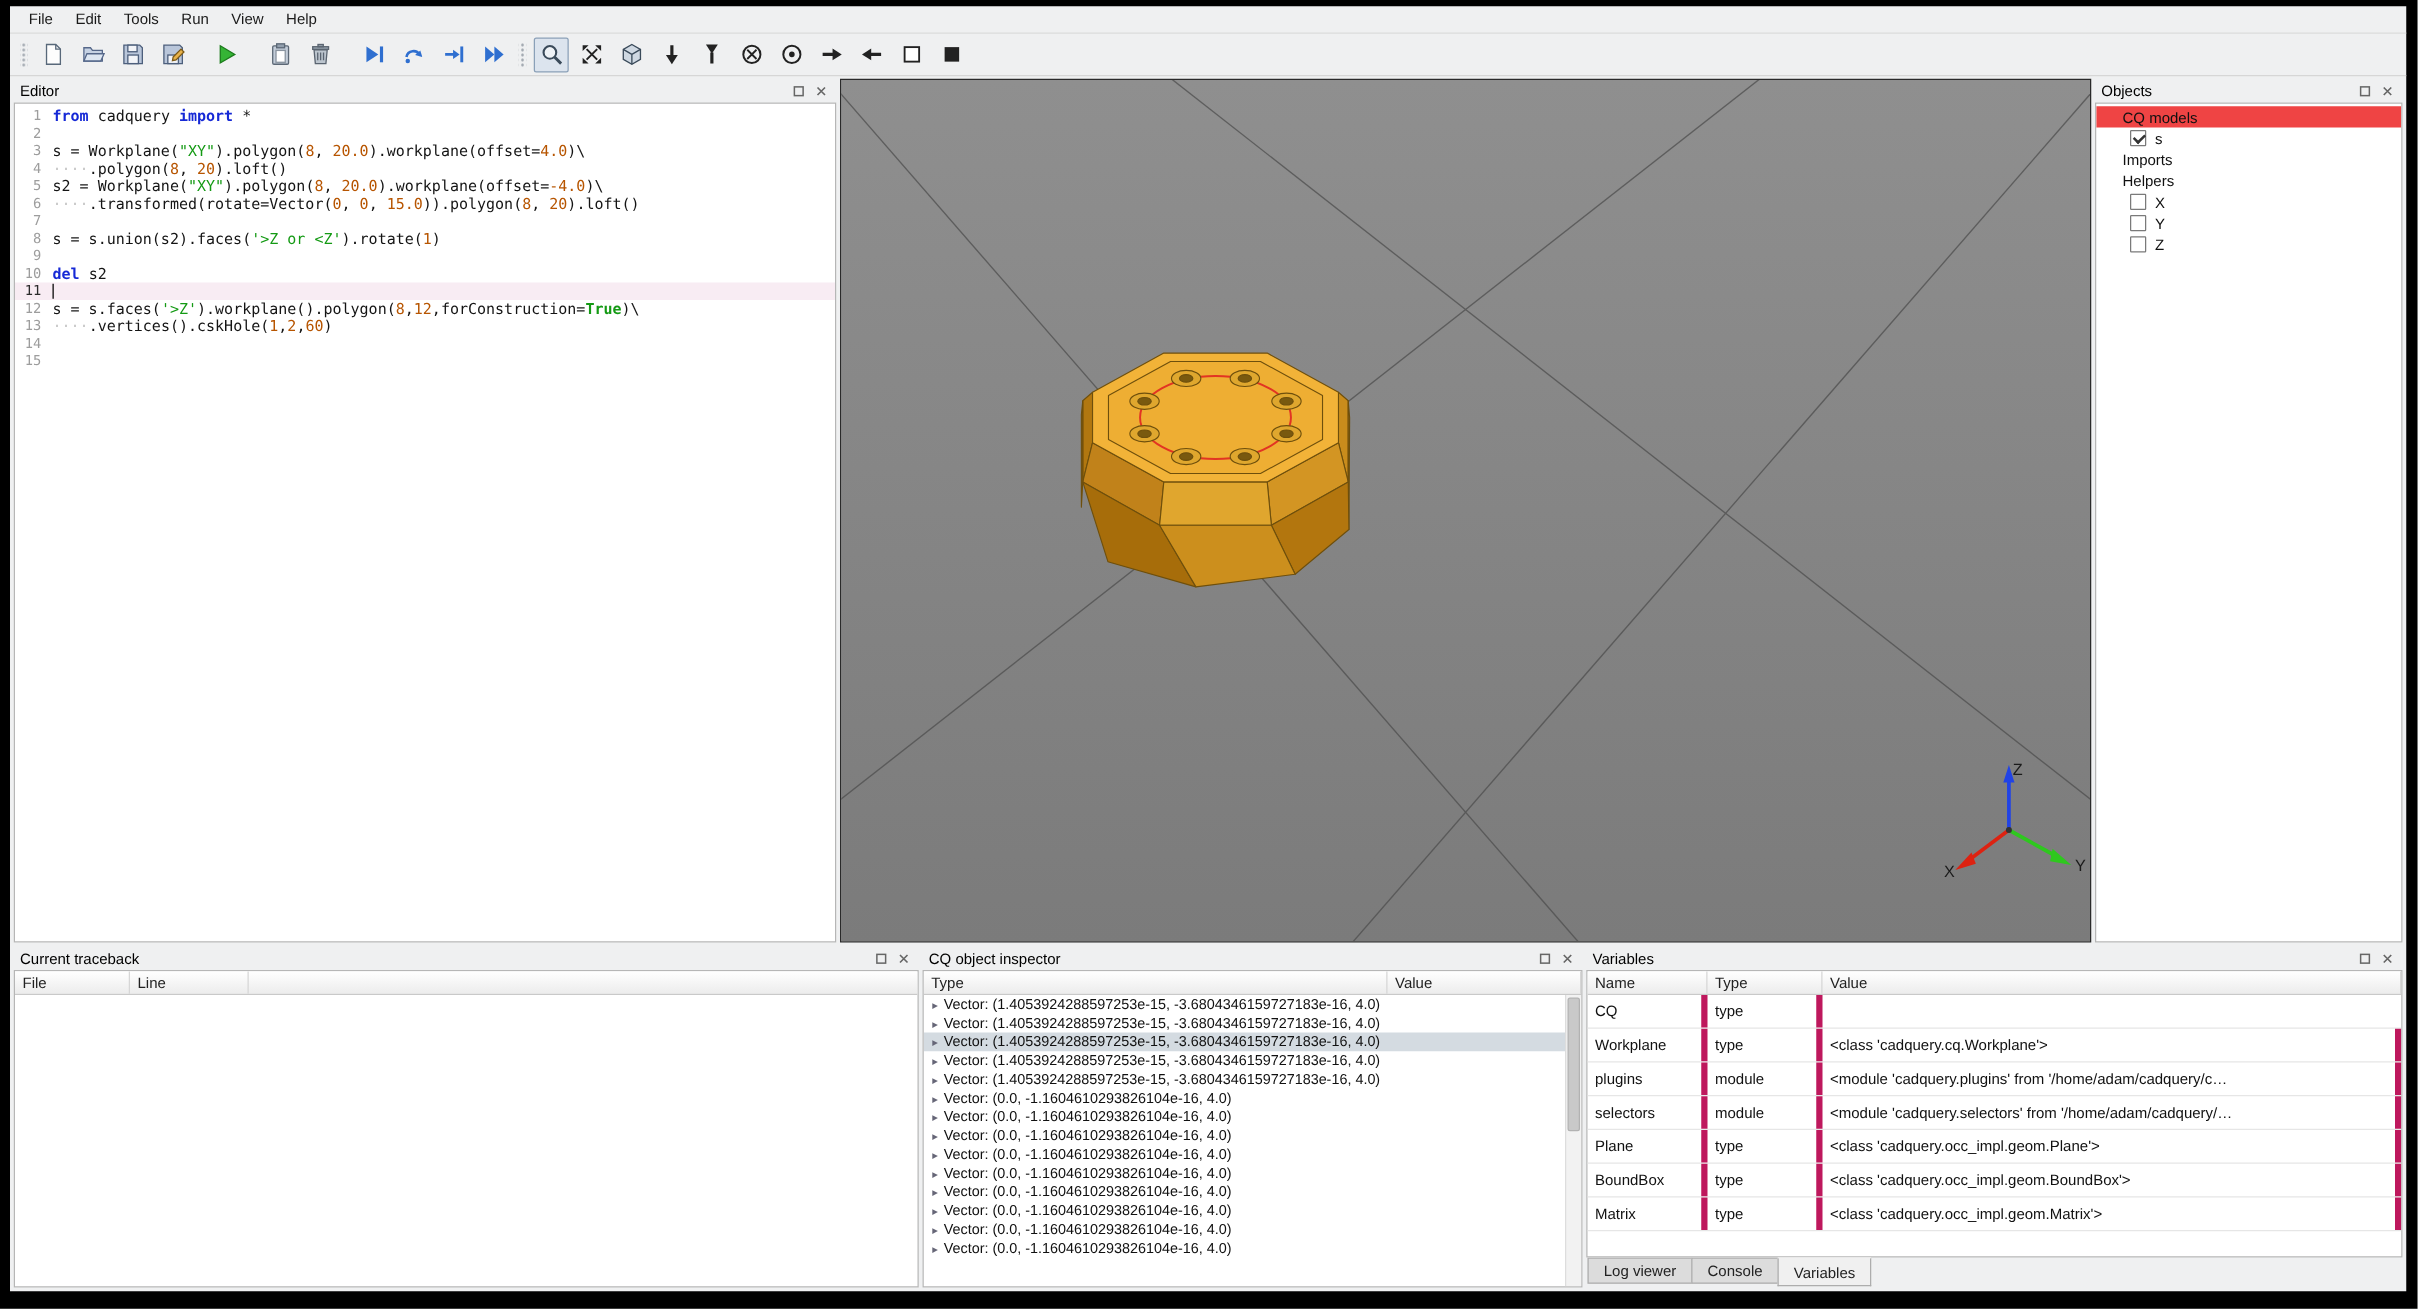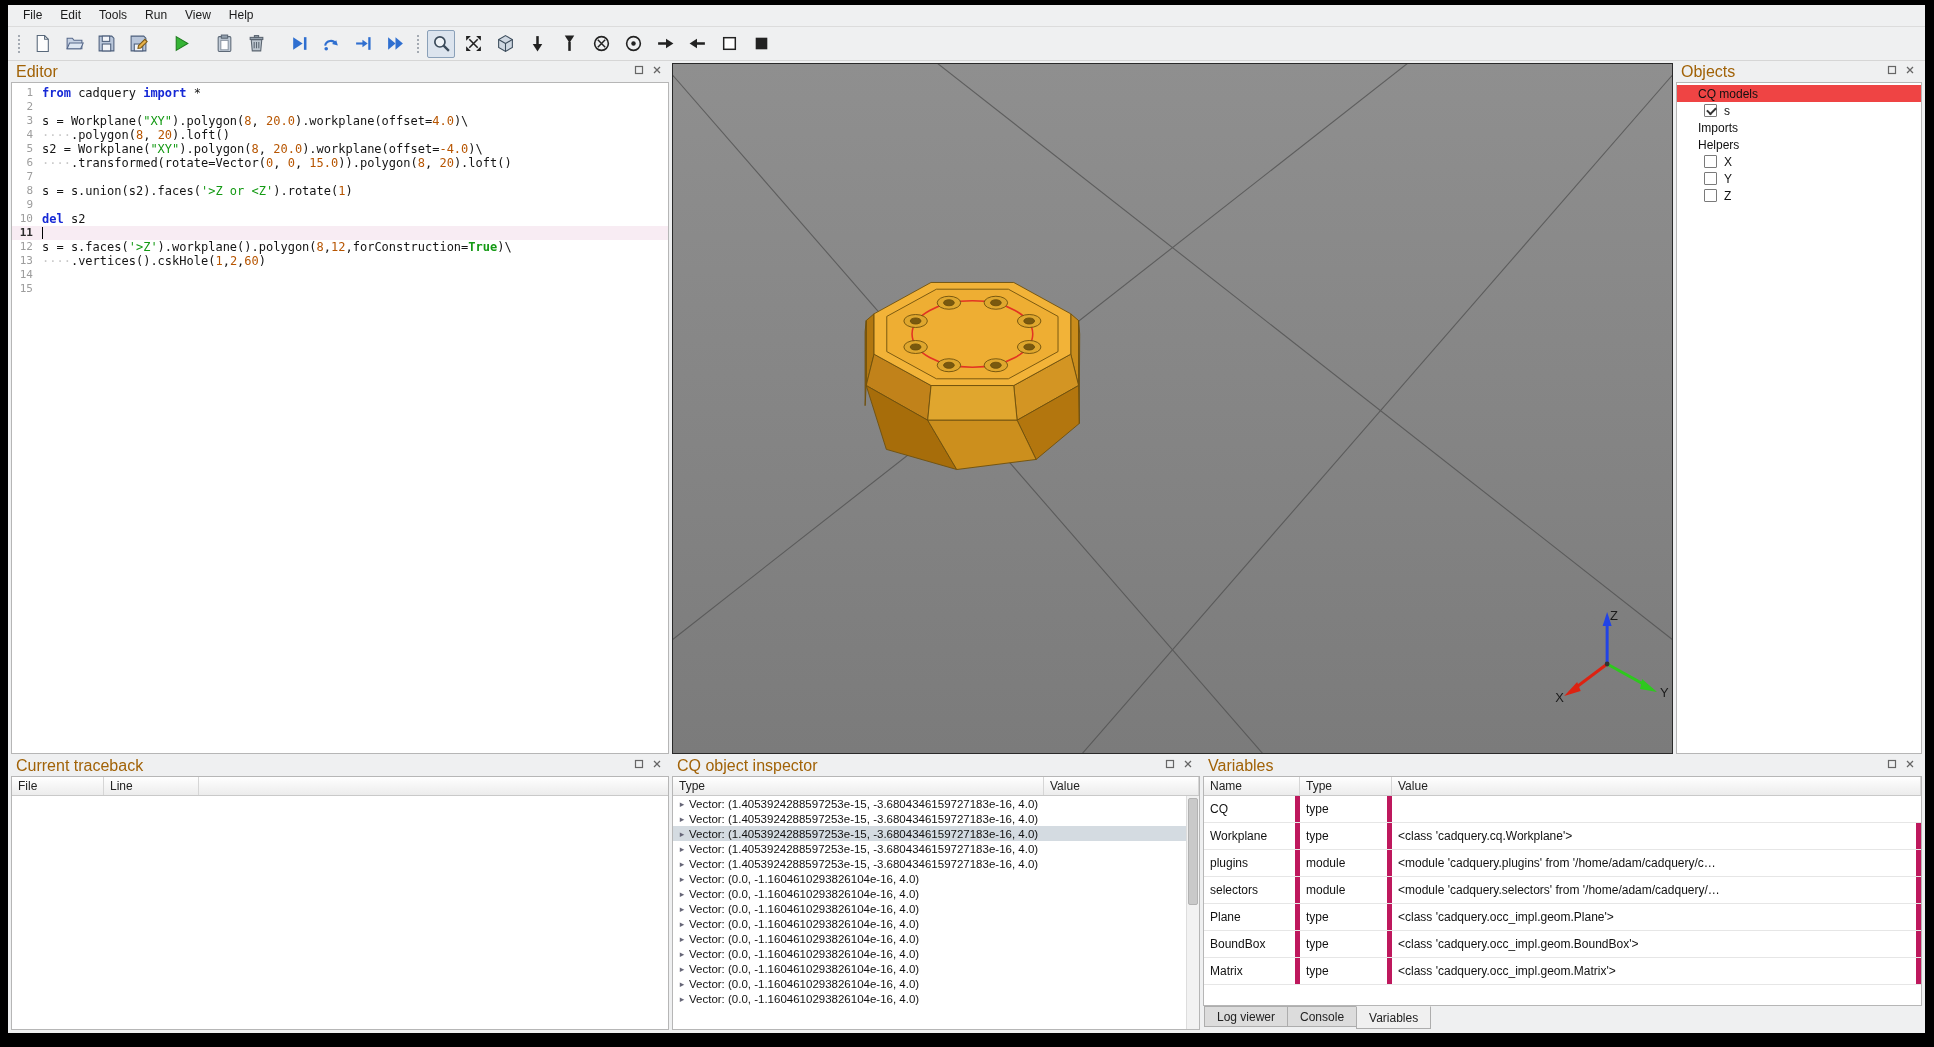--- a/index.html
+++ b/index.html
@@ -16,32 +16,32 @@
   .tb-grip{width:6px;height:20px;margin:0 4px;background-image:radial-gradient(#a4aab2 1px,transparent 1.2px);background-size:4px 4px;background-position:center}
   .tb-sep{width:11px;height:100%}
   .tbtn{width:28px;height:28px;display:flex;align-items:center;justify-content:center;border:1px solid transparent;border-radius:2px;margin:0 2px}
   .tbtn svg{width:19px;height:19px}
   .tbtn.pressed{background:#dce4ee;border-color:#8aa0b8}
 
   
   .main-row{flex:1;display:flex;gap:3px;padding:2px 3px;min-height:0}
   .bottom-row{height:277px;display:flex;gap:3px;padding:1px 3px 3px}
   .panel{display:flex;flex-direction:column;min-width:0}
-  .panel-title{height:19px;display:flex;align-items:flex-start;font-size:16px;color:#a16207;padding:0 5px}
+  .panel-title{height:19px;display:flex;align-items:center;font-size:12px;color:#000000;padding:0 5px}
   .ptext{flex:1;white-space:nowrap;overflow:hidden}
   .pbtn{width:14px;height:14px;display:flex;align-items:center;justify-content:center;margin-left:4px}
   .pbtn svg{width:10px;height:10px}
   .panel-body{flex:1;background:#fff;border:1px solid #b6b6b6;min-height:0;overflow:hidden;position:relative}
 
   
   .code-area{font-family:"DejaVu Sans Mono",monospace;font-size:12px;padding-top:3px}
   .code-line{display:flex;height:14px;line-height:14px;white-space:pre}
   .code-line.current{background:#f8ecf3}
   .ln{width:30px;flex:none;text-align:right;padding-right:9px;color:#9d9d9d;font-size:11px}
-  .code-line.current .ln{color:#2b2b2b;font-weight:bold}
+  .code-line.current .ln{color:#2b2b2b;font-weight:normal}
   .code{flex:1;color:#141414}
   .t-kw{color:#1629d6;font-weight:bold}
   .t-str{color:#149a14}
   .t-num{color:#b75501}
   .t-ws{color:#c8c8c8}
   .t-bi{color:#149a14;font-weight:bold}
   .cursor{display:inline-block;width:1px;height:12px;background:#000;vertical-align:-2px}
 
   
   .viewport{flex:1;position:relative;min-width:0;border:1px solid #2a2a2a;background:linear-gradient(#8f8f8f,#7b7b7b)}
@@ -376,21 +376,21 @@
           <div class="tree-row child">
             <span class="checkbox"></span>
             <span class="tree-label">Z</span>
           </div>
         </div>
     </div>
   </div>
 
   <div class="bottom-row">
 
-    <div class="panel" style="width:658px">
+    <div class="panel" style="width:724px">
       <div class="panel-title">
         <span class="ptext">Current traceback</span>
         <span class="pbtn">
             <svg viewBox="0 0 10 10">
               <rect x="1.5" y="1.5" width="7" height="7" fill="none" stroke="#666" stroke-width="1.2"></rect>
             </svg>
           </span>
         <span class="pbtn">
             <svg viewBox="0 0 10 10">
               <path d="M2 2l6 6M8 2L2 8" stroke="#666" stroke-width="1.3"></path>

